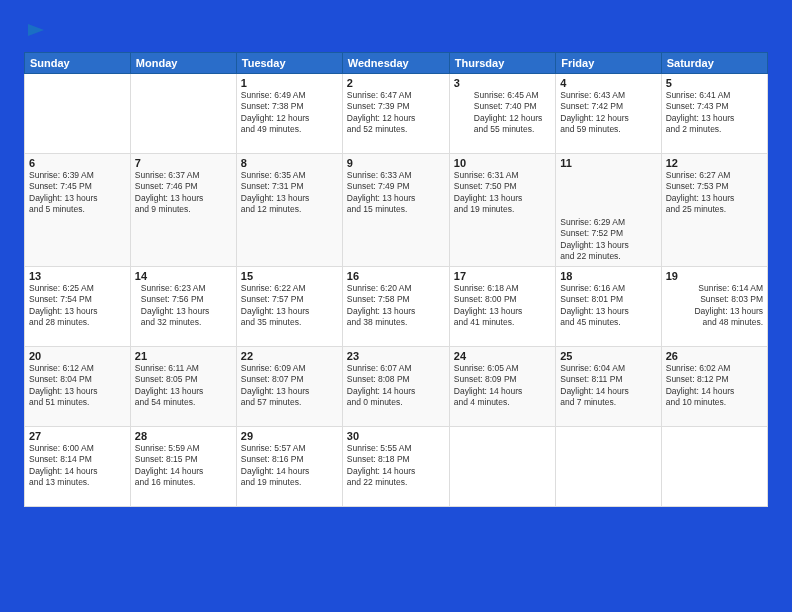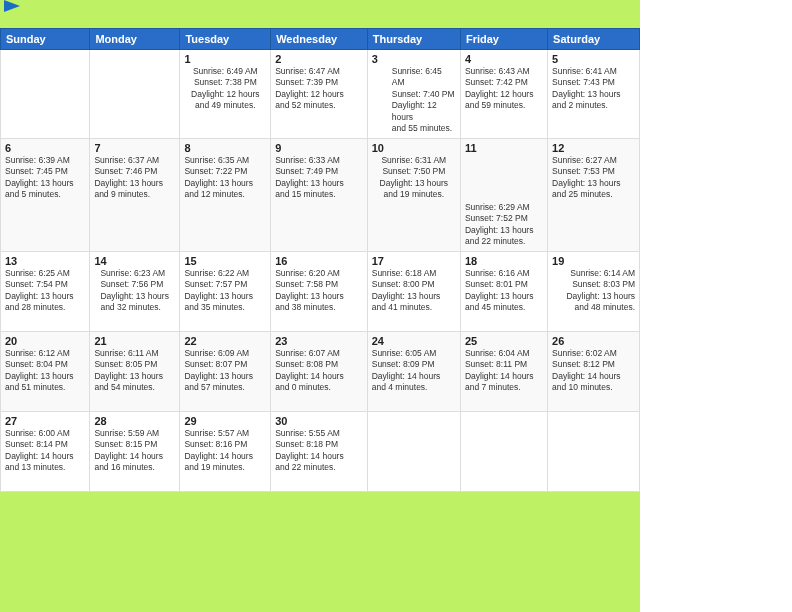--- a/index.html
+++ b/index.html
@@ -4,24 +4,24 @@
   <style>
     * { margin: 0; padding: 0; box-sizing: border-box; }
     body {
       width: 792px;
       height: 612px;
       font-family: Arial, sans-serif;
       background: #fff;
       overflow: hidden;
     }
     .page {
-      width: 640px;
+      width: 792px;
       height: 612px;
-      background: #bef264;
-      padding: 0;
+      background: #1d4ed8;
+      padding: 24px;
     }
     .header {
       display: flex;
       justify-content: space-between;
       align-items: flex-start;
       margin-bottom: 8px;
     }
     .logo {
       display: flex;
       align-items: center;
@@ -130,21 +130,21 @@
           <th>Friday</th>
           <th>Saturday</th>
         </tr>
     </thead>
     <tbody id="calendar-body">
     <tr>
           <td class="empty"></td>
           <td class="empty"></td>
           <td>
             <span class="day-num">1</span>
-            <div class="day-info" style="white-space: pre-line; text-align: center;">Sunrise: 6:49 AM
+            <div class="day-info" style="white-space: pre-line;">Sunrise: 6:49 AM
 Sunset: 7:38 PM
 Daylight: 12 hours
 and 49 minutes.</div>
           </td>
           <td>
             <span class="day-num">2</span>
             <div class="day-info" style="white-space: pre-line;">Sunrise: 6:47 AM
 Sunset: 7:39 PM
 Daylight: 12 hours
 and 52 minutes.</div>
@@ -182,34 +182,34 @@
           <td>
             <span class="day-num">7</span>
             <div class="day-info" style="white-space: pre-line;">Sunrise: 6:37 AM
 Sunset: 7:46 PM
 Daylight: 13 hours
 and 9 minutes.</div>
           </td>
           <td>
             <span class="day-num">8</span>
             <div class="day-info" style="white-space: pre-line;">Sunrise: 6:35 AM
-Sunset: 7:22 PM
+Sunset: 7:31 PM
 Daylight: 13 hours
 and 12 minutes.</div>
           </td>
           <td>
             <span class="day-num">9</span>
             <div class="day-info" style="white-space: pre-line;">Sunrise: 6:33 AM
 Sunset: 7:49 PM
 Daylight: 13 hours
 and 15 minutes.</div>
           </td>
           <td>
             <span class="day-num">10</span>
-            <div class="day-info" style="white-space: pre-line; text-align: center;">Sunrise: 6:31 AM
+            <div class="day-info" style="white-space: pre-line;">Sunrise: 6:31 AM
 Sunset: 7:50 PM
 Daylight: 13 hours
 and 19 minutes.</div>
           </td>
           <td>
             <span class="day-num">11</span>
             <div class="day-info" style="white-space: pre-line; margin-top: 48px;">Sunrise: 6:29 AM
 Sunset: 7:52 PM
 Daylight: 13 hours
 and 22 minutes.</div>

